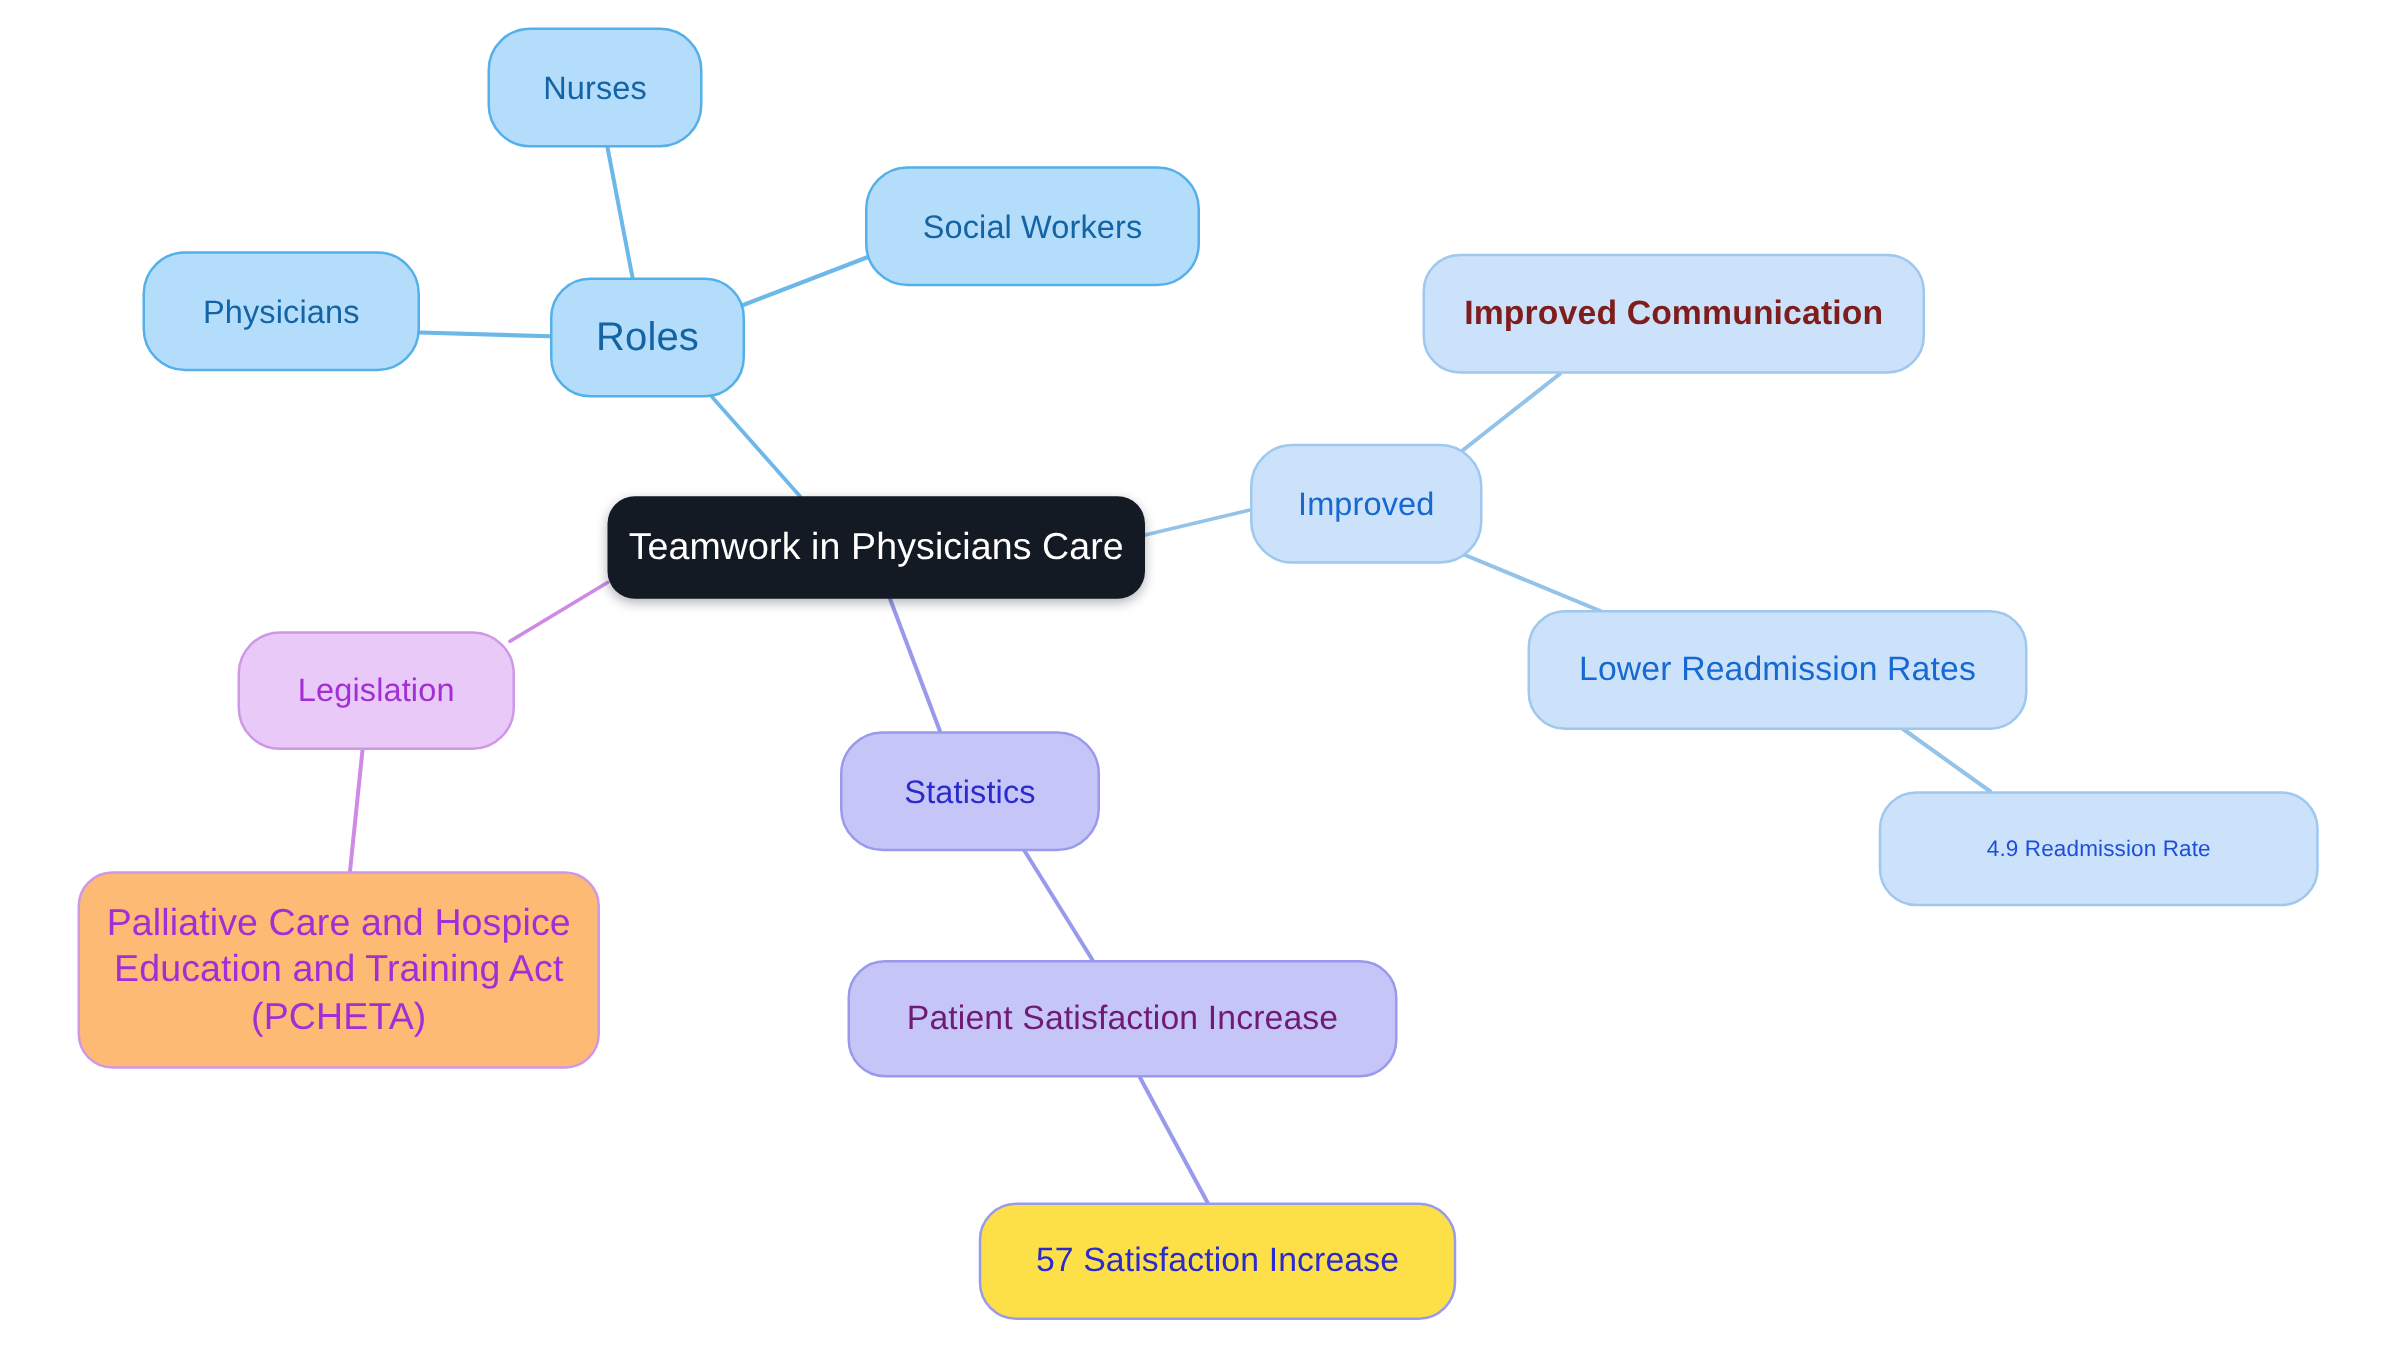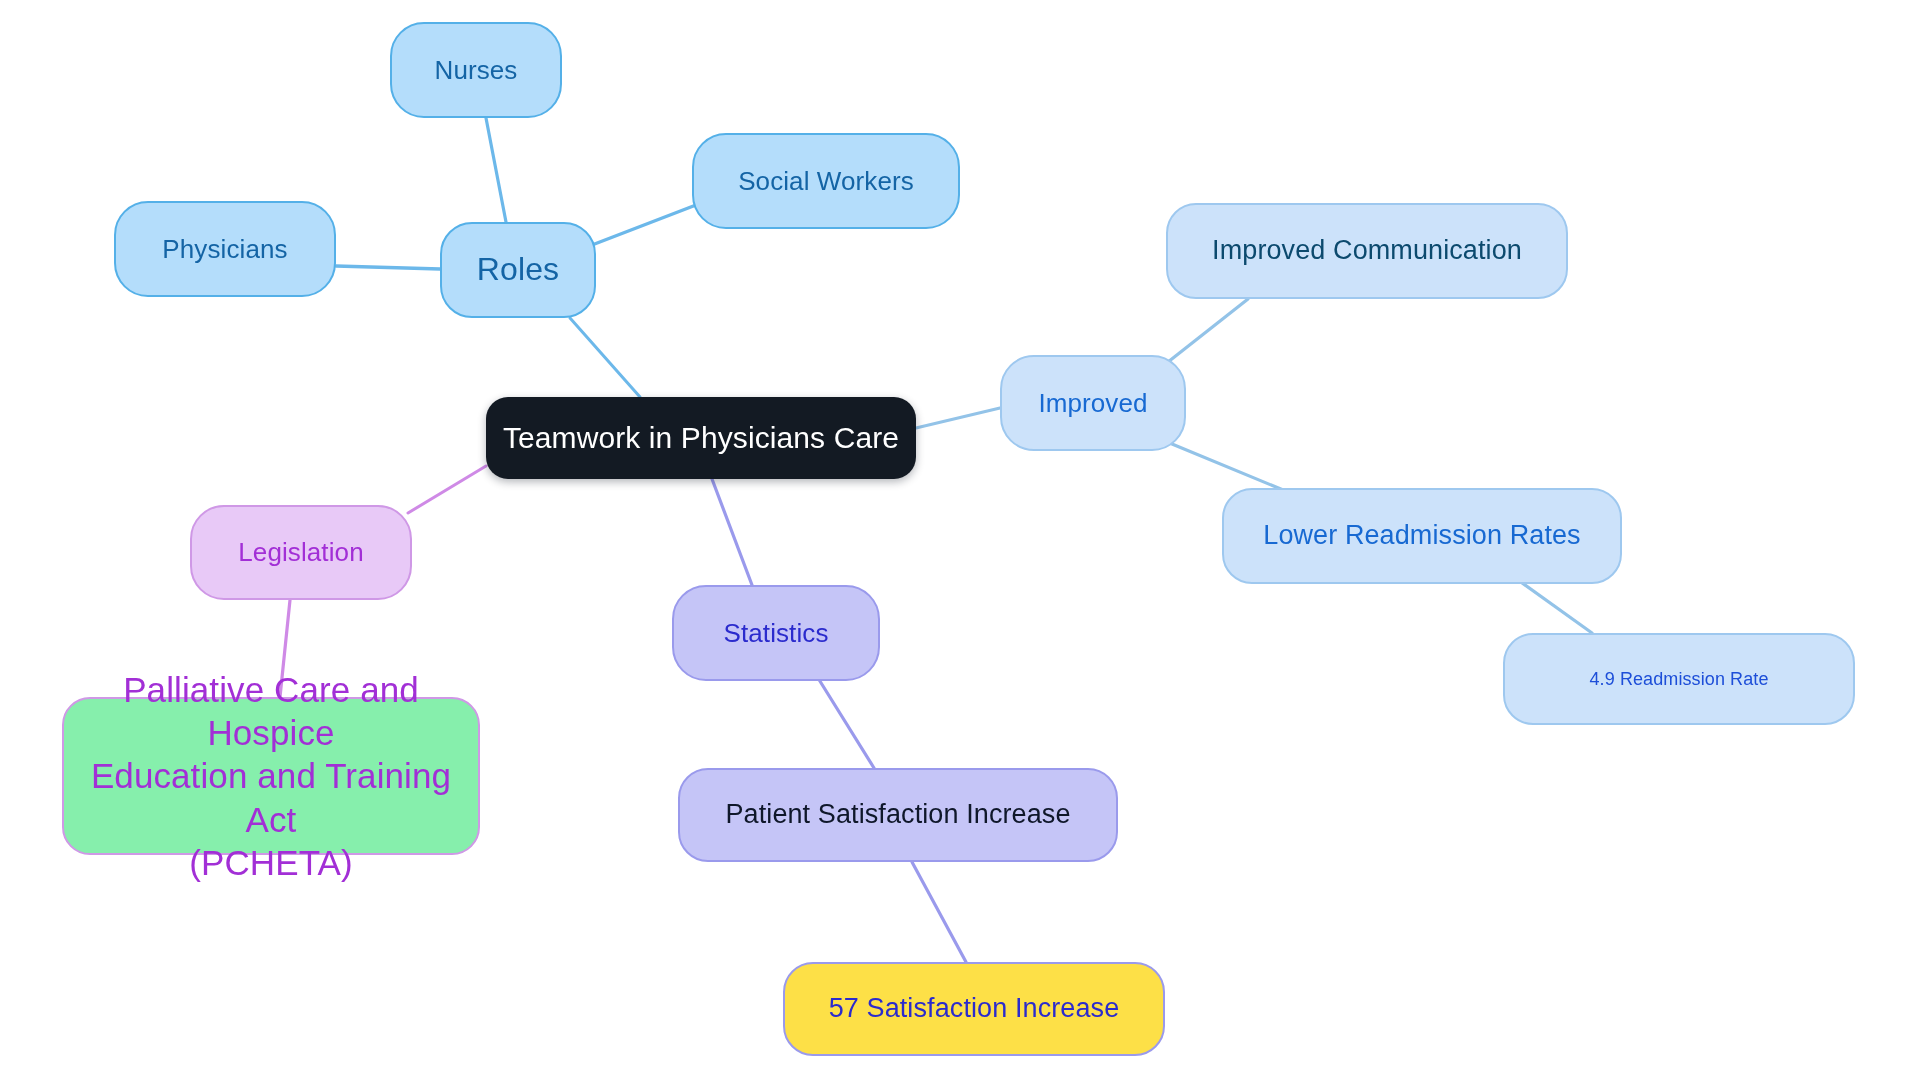--- a/index.html
+++ b/index.html
@@ -69,24 +69,24 @@
       <line x1="486" y1="466" x2="408" y2="513" stroke="#cf8ae6" stroke-width="3" stroke-linecap="round"></line>
       <line x1="290" y1="600" x2="280" y2="697" stroke="#cf8ae6" stroke-width="3.2" stroke-linecap="round"></line>
     </svg>
   <div id="node-layer">
       <div class="node node-root" style="left: 486px; top: 397px; width: 430px; height: 82px; border-radius: 22px; font-size: 30px; background: rgb(19, 26, 35); color: rgb(255, 255, 255); border-width: 0px;"><span class="node-label">Teamwork in Physicians Care</span></div>
       <div class="node" style="left: 440px; top: 222px; width: 156px; height: 96px; border-radius: 32px; font-size: 32px; background: rgb(180, 221, 251); color: rgb(20, 100, 165); border-color: rgb(84, 176, 232); justify-content: center;"><span class="node-label">Roles</span></div>
       <div class="node" style="left: 114px; top: 201px; width: 222px; height: 96px; border-radius: 34px; font-size: 26px; background: rgb(180, 221, 251); color: rgb(20, 100, 165); border-color: rgb(84, 176, 232);"><span class="node-label">Physicians</span></div>
       <div class="node" style="left: 390px; top: 22px; width: 172px; height: 96px; border-radius: 34px; font-size: 26px; background: rgb(180, 221, 251); color: rgb(20, 100, 165); border-color: rgb(84, 176, 232);"><span class="node-label">Nurses</span></div>
       <div class="node" style="left: 692px; top: 133px; width: 268px; height: 96px; border-radius: 34px; font-size: 26px; background: rgb(180, 221, 251); color: rgb(20, 100, 165); border-color: rgb(84, 176, 232);"><span class="node-label">Social Workers</span></div>
       <div class="node" style="left: 1000px; top: 355px; width: 186px; height: 96px; border-radius: 34px; font-size: 26px; background: rgb(204, 226, 250); color: rgb(23, 105, 210); border-color: rgb(158, 200, 239);"><span class="node-label">Improved</span></div>
-      <div class="node" style="left: 1166px; top: 203px; width: 402px; height: 96px; border-radius: 30px; font-size: 27px; background: rgb(204, 226, 250); color: #0c4a6e; border-color: rgb(158, 200, 239);"><span class="node-label">Improved Communication</span></div>
+      <div class="node" style="left: 1138px; top: 203px; width: 402px; height: 96px; border-radius: 30px; font-size: 27px; background: rgb(204, 226, 250); color: #7f1d1d; border-color: rgb(158, 200, 239); font-weight: bold;"><span class="node-label">Improved Communication</span></div>
       <div class="node" style="left: 1198px; top: 488px; width: 400px; height: 96px; border-radius: 30px; font-size: 27px; background: rgb(204, 226, 250); color: rgb(23, 105, 210); border-color: rgb(158, 200, 239); margin-left: 24px;"><span class="node-label">Lower Readmission Rates</span></div>
       <div class="node" style="left: 1503px; top: 633px; width: 352px; height: 92px; border-radius: 30px; font-size: 18px; background: rgb(204, 226, 250); color: #1d4ed8; border-color: rgb(158, 200, 239);"><span class="node-label">4.9 Readmission Rate</span></div>
       <div class="node" style="left: 672px; top: 585px; width: 208px; height: 96px; border-radius: 34px; font-size: 26px; background: rgb(197, 197, 247); color: rgb(43, 43, 205); border-color: rgb(154, 154, 236);"><span class="node-label">Statistics</span></div>
-      <div class="node" style="left: 678px; top: 768px; width: 440px; height: 94px; border-radius: 30px; font-size: 27px; background: rgb(197, 197, 247); color: #0f172a; border-color: rgb(154, 154, 236); align-items: center;"><span class="node-label">Patient Satisfaction Increase</span></div>
+      <div class="node" style="left: 678px; top: 768px; width: 440px; height: 94px; border-radius: 30px; font-size: 27px; background: rgb(197, 197, 247); color: #701a75; border-color: rgb(154, 154, 236); align-items: center;"><span class="node-label">Patient Satisfaction Increase</span></div>
       <div class="node" style="left: 783px; top: 962px; width: 382px; height: 94px; border-radius: 30px; font-size: 27px; background: #fde047; color: rgb(43, 43, 205); border-color: rgb(154, 154, 236);"><span class="node-label">57 Satisfaction Increase</span></div>
       <div class="node" style="left: 190px; top: 505px; width: 222px; height: 95px; border-radius: 34px; font-size: 26px; background: rgb(232, 201, 247); color: rgb(162, 47, 214); border-color: rgb(207, 152, 230);"><span class="node-label">Legislation</span></div>
-      <div class="node" style="left: 62px; top: 697px; width: 418px; height: 158px; border-radius: 28px; font-size: 35px; background: #86efac; color: rgb(162, 47, 214); border-color: rgb(207, 152, 230);"><span class="node-label">Palliative Care and Hospice
+      <div class="node" style="left: 62px; top: 697px; width: 418px; height: 158px; border-radius: 28px; font-size: 30px; background: #fdba74; color: rgb(162, 47, 214); border-color: rgb(207, 152, 230);"><span class="node-label">Palliative Care and Hospice
 Education and Training Act
 (PCHETA)</span></div>
     </div>
 </div>
 
 </body></html>

